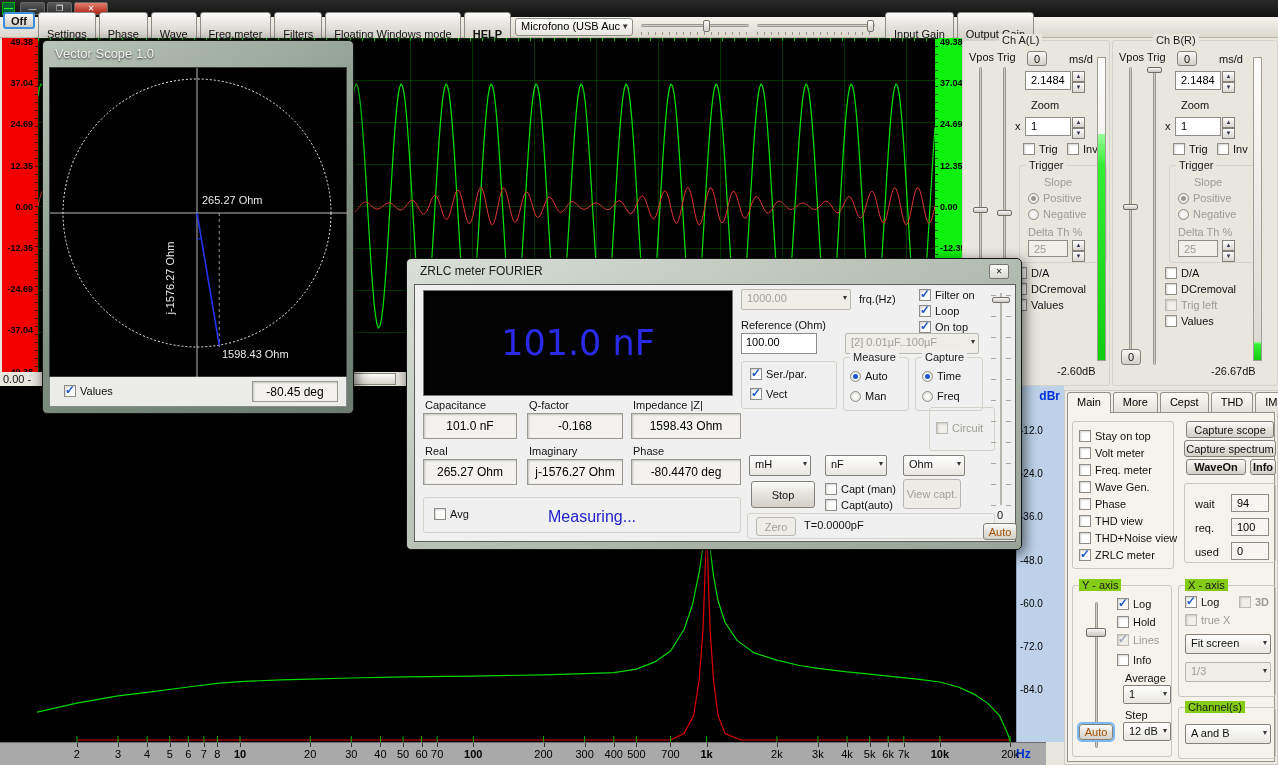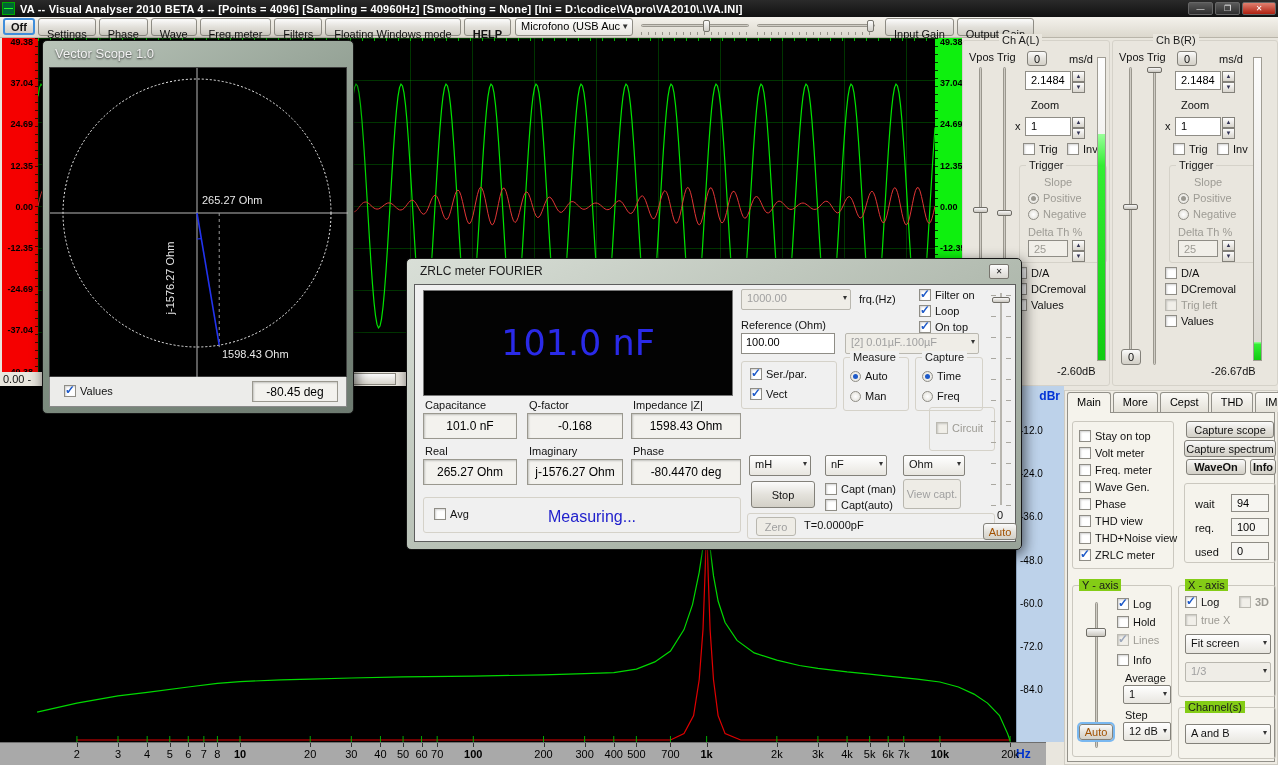--- a/index.html
+++ b/index.html
@@ -9,21 +9,21 @@
 
 #titlebar { position:absolute; left:0; top:0; width:1278px; height:17px; background:linear-gradient(#2a2a2a,#111); color:#fff; display:flex; align-items:center; font-size:11px; }
 #app-icon { width:13px; height:13px; margin:0 5px 0 2px; background:#063; border:1px solid #0a0; position:relative; }
 #app-icon::after{ content:""; position:absolute; left:1px; top:5px; width:9px; height:3px; border-top:1px solid #2f2; }
 #title-text { flex:1; white-space:nowrap; overflow:hidden; font-weight:bold; letter-spacing:.2px;}
 .winbtn { width:25px; height:13px; margin-right:2px; font-size:8px; line-height:12px; text-align:center; color:#fff; border:1px solid #666; border-radius:2px; background:linear-gradient(#5a5a5a,#2e2e2e); }
 .winbtn.close { background:linear-gradient(#e08070,#b02010); width:34px; }
 
 
 #toolbar { position:absolute; left:0; top:17px; width:1278px; height:21px; background:linear-gradient(#f4f2ec,#dcd8ce); border-bottom:1px solid #b9b5aa; display:flex; align-items:center; }
-.tbtn { height:17px; margin-left:3px; padding:8px 8px; font-size:11px; line-height:15px; background:linear-gradient(#fcfcfc,#e2e0da 50%,#d2cfc6); border:1px solid #8e8c84; border-radius:3px; color:#111; }
+.tbtn { height:17px; margin-left:3px; padding:14px 8px; font-size:11px; line-height:15px; background:linear-gradient(#fcfcfc,#e2e0da 50%,#d2cfc6); border:1px solid #8e8c84; border-radius:3px; color:#111; }
 .tbtn.active { border:2px solid #3f8edb; font-weight:bold; padding:0 6px; }
 .tbtn.bold { font-weight:bold; }
 .combo { height:18px; margin-left:4px; padding:1px 14px 0 5px; font-size:11px; background:linear-gradient(#fff,#e6e4de); border:1px solid #8e8c84; border-radius:3px; position:relative; width:118px; white-space:nowrap; overflow:hidden;}
 .combo .arr { position:absolute; right:3px; top:3px; font-size:8px; color:#333; }
 .hslider { position:relative; height:14px; margin-left:8px; }
 .hslider .track { position:absolute; left:0; top:4px; height:3px; width:100%; background:#cfccc4; border:1px solid #9a978e; border-radius:2px; }
 .hslider .hhandle { position:absolute; top:0; width:7px; height:12px; background:linear-gradient(#fdfdfd,#cfcdc6); border:1px solid #77756d; border-radius:2px; }
 .hslider .ticks { position:absolute; left:0; top:12px; width:100%; height:3px; background:repeating-linear-gradient(to right,#96938a 0 1px,transparent 1px 7px); }
 
 
@@ -115,21 +115,20 @@
 #measuring { position:absolute; color:#2222cc; font-size:16px; }
 
 svg { position:absolute; left:0; top:0; }
 </style>
 </head>
 <body>
 <div id="app">
 
 <div id="titlebar">
   <div id="app-icon"></div>
-  <div id="title-text">VA -- Visual Analyser 2010 BETA 4 --  [Points = 4096]  [Sampling = 40960Hz]  [Smoothing = None]  [Ini = D:\codice\VApro\VA2010\.\VA.INI]</div>
   <div class="winbtn">—</div>
   <div class="winbtn">❐</div>
   <div class="winbtn close">✕</div>
 </div>
 
 <div id="toolbar">
   <span id="toolbar-buttons" style="display:flex;border-radius:8px;">
         <button class="tbtn active">Off</button>
         <button class="tbtn">Settings</button>
         <button class="tbtn">Phase</button>
@@ -588,21 +587,21 @@
     <div class="cb checked" style="left:504px; top:20px;">
           <span class="box"></span>
           <span>Loop</span>
         </div>
     <div class="cb checked" style="left:504px; top:36px;">
           <span class="box"></span>
           <span>On top</span>
         </div>
 
     <span class="lab" style="left:326px; top:34px;">Reference (Ohm)</span>
-    <div class="input" style="left:326px; top:48px; width:94px; height:21px;">100.00</div>
+    <div class="input" style="left:326px; top:48px; width:76px; height:21px;">100.00</div>
     <div class="dd disabled" style="left:430px; top:48px; width:134px; height:21px;"><span>[2] 0.01µF..100µF</span></div>
 
     <div class="group" style="left:326px; top:76px; width:96px; height:48px;">
       <div class="cb checked" style="left:8px; top:6px;">
             <span class="box"></span>
             <span>Ser./par.</span>
           </div>
       <div class="cb checked" style="left:8px; top:26px;">
             <span class="box"></span>
             <span>Vect</span>

